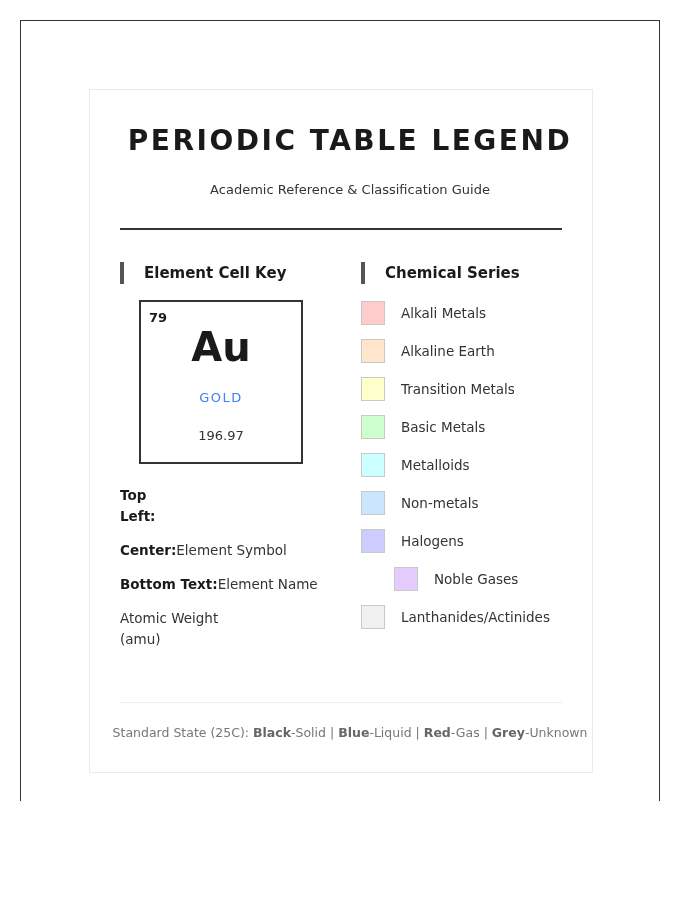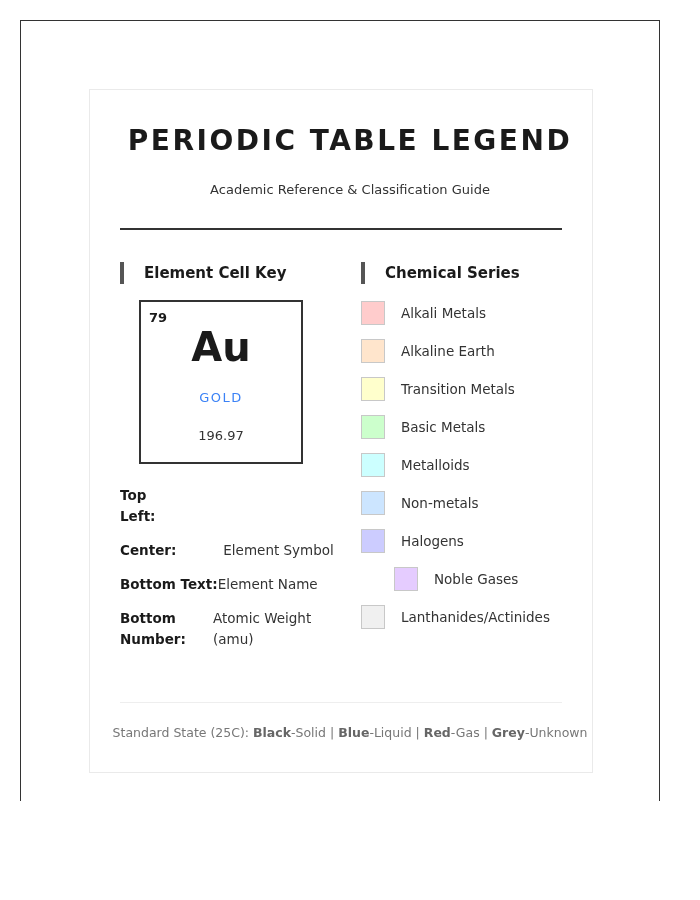--- a/index.html
+++ b/index.html
@@ -56,35 +56,31 @@
   <div class="cell-weight">196.97</div>
 </div>
 
 <div class="key-row" style="top:485px;">
   <div class="key-label" style="width:54px;">
     <div>Top</div>
     <div>Left:</div>
   </div>
 </div>
 
-<div class="key-row" style="top:540px;gap:47px;">
+<div class="key-row" style="top:540px;">
   <span class="key-label">Center:</span>
   <span>Element Symbol</span>
 </div>
 
 <div class="key-row" style="top:574px;">
   <span class="key-label">Bottom Text:</span>
   <span>Element Name</span>
 </div>
 
 <div class="key-row" style="top:608px;">
-  <div class="key-label" style="width:93px;">
-    <div>Bottom</div>
-    <div>Number:</div>
-  </div>
   <div>
     <div>Atomic Weight</div>
     <div>(amu)</div>
   </div>
 </div>
 
 <div class="legend-item" style="top:300px;">
   <div class="swatch" style="background:#ffcccc;"></div>
   <span class="legend-label">Alkali Metals</span>
 </div>

